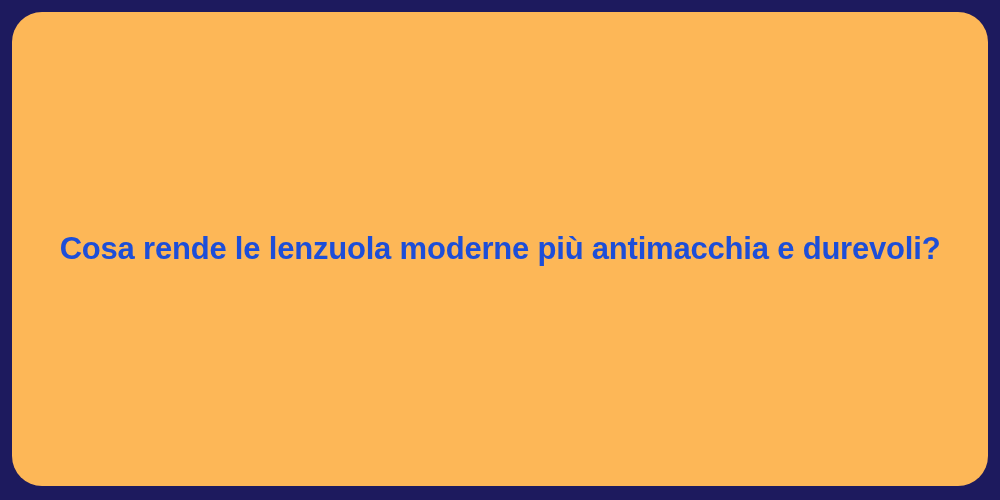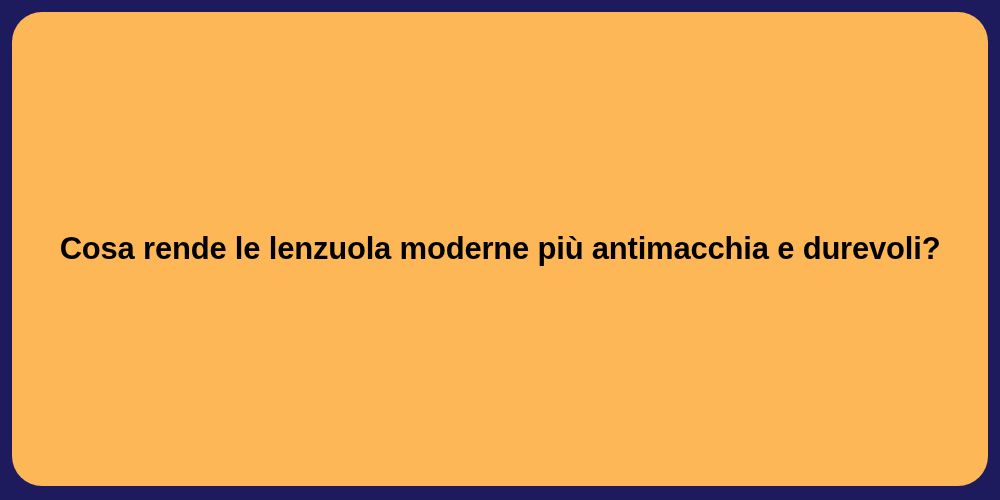--- a/index.html
+++ b/index.html
@@ -31,21 +31,21 @@
     justify-content: center;
     padding: 0 44px;
   }
   .headline {
     margin: 0;
     font-family: "Liberation Sans", sans-serif;
     font-size: 31px;
     font-weight: bold;
     line-height: 1.25;
     letter-spacing: -0.2px;
-    color: #000000;
+    color: #1d4ed8;
     text-align: center;
     white-space: nowrap;
   }
 </style>
 </head>
 <body>
 
 <div class="banner-frame">
   <div class="banner-panel">
     <h1 class="headline">Cosa rende le lenzuola moderne più antimacchia e durevoli?</h1>

